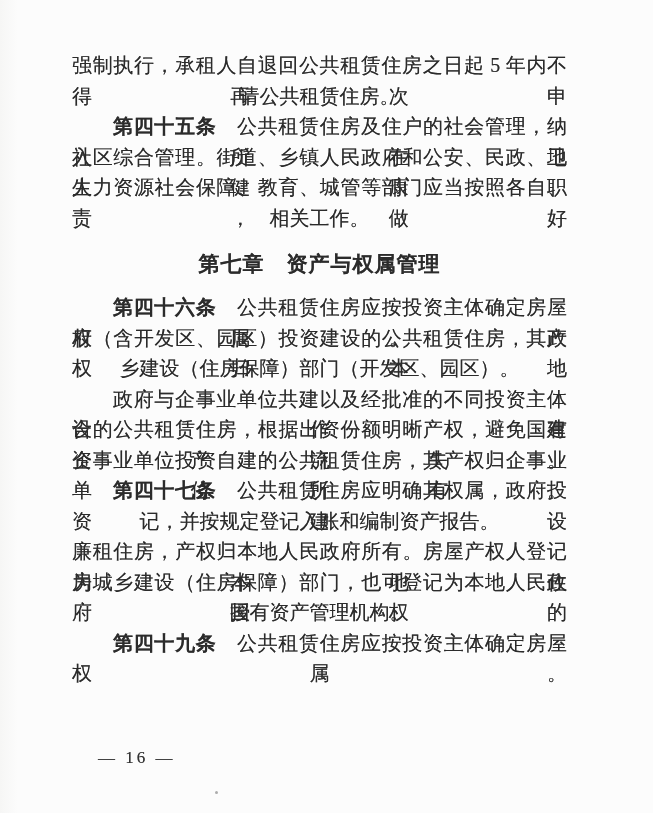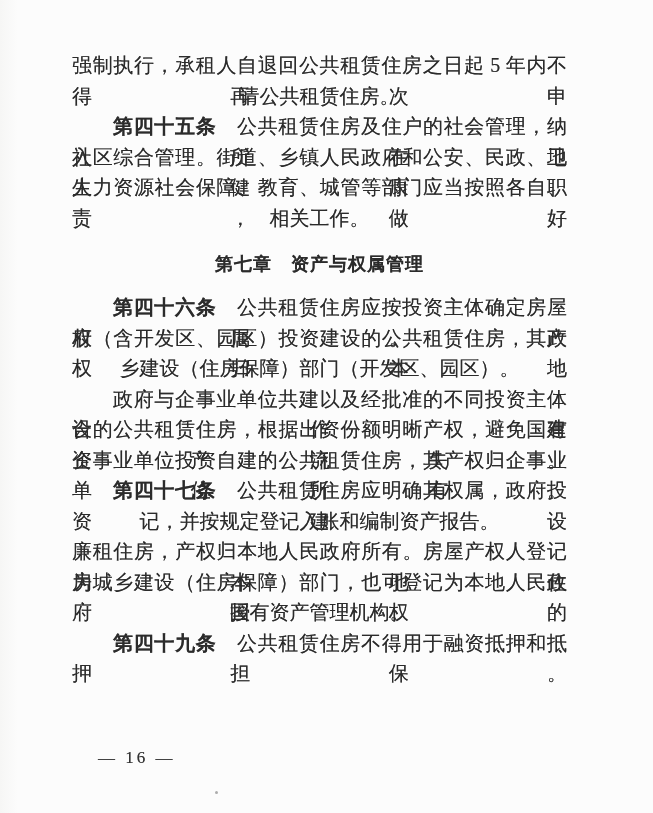--- a/index.html
+++ b/index.html
@@ -41,21 +41,21 @@
     text-align-last: justify;
   }
   .line.indent {
     text-indent: 41px;
   }
   .art {
     font-weight: 700;
     font-family: Liberation Serif, serif;
   }
   .heading {
-    font-size: 18px;
+    font-size: 21px;
     font-weight: 700;
     font-family: sans-serif;
     text-align: center;
     line-height: 30px;
     height: 30px;
     margin: 16px 0 13px 0;
     letter-spacing: 1px;
   }
   .pageno {
     position: absolute;
@@ -94,17 +94,17 @@
       <div class="line fill">府（含开发区、园区）投资建设的公共租赁住房，其产权归本地</div>
       <div class="line">乡建设（住房保障）部门（开发区、园区）。</div>
       <div class="line fill indent">政府与企事业单位共建以及经批准的不同投资主体合作建</div>
       <div class="line fill">设的公共租赁住房，根据出资份额明晰产权，避免国有资产流失。</div>
       <div class="line fill">企事业单位投资自建的公共租赁住房，其产权归企事业单位所有。</div>
       <div class="line fill indent"><span class="art">第四十七条</span><span>　公共租赁住房应明确其权属，政府投资建设</span></div>
       <div class="line">记，并按规定登记入账和编制资产报告。</div>
       <div class="line fill">廉租住房，产权归本地人民政府所有。房屋产权人登记为本地住</div>
       <div class="line fill">房城乡建设（住房保障）部门，也可登记为本地人民政府授权的</div>
       <div class="line">国有资产管理机构。</div>
-      <div class="line fill indent"><span class="art">第四十九条</span><span>　公共租赁住房不得用于融资抵押和抵押担保。</span></div>
+      <div class="line fill indent"><span class="art">第四十九条</span><span>　公共租赁住房应按投资主体确定房屋权属。</span></div>
     </div>
   <div class="pageno">— 16 —</div>
   <div class="speck"></div>
 </div>
 
 </body></html>

